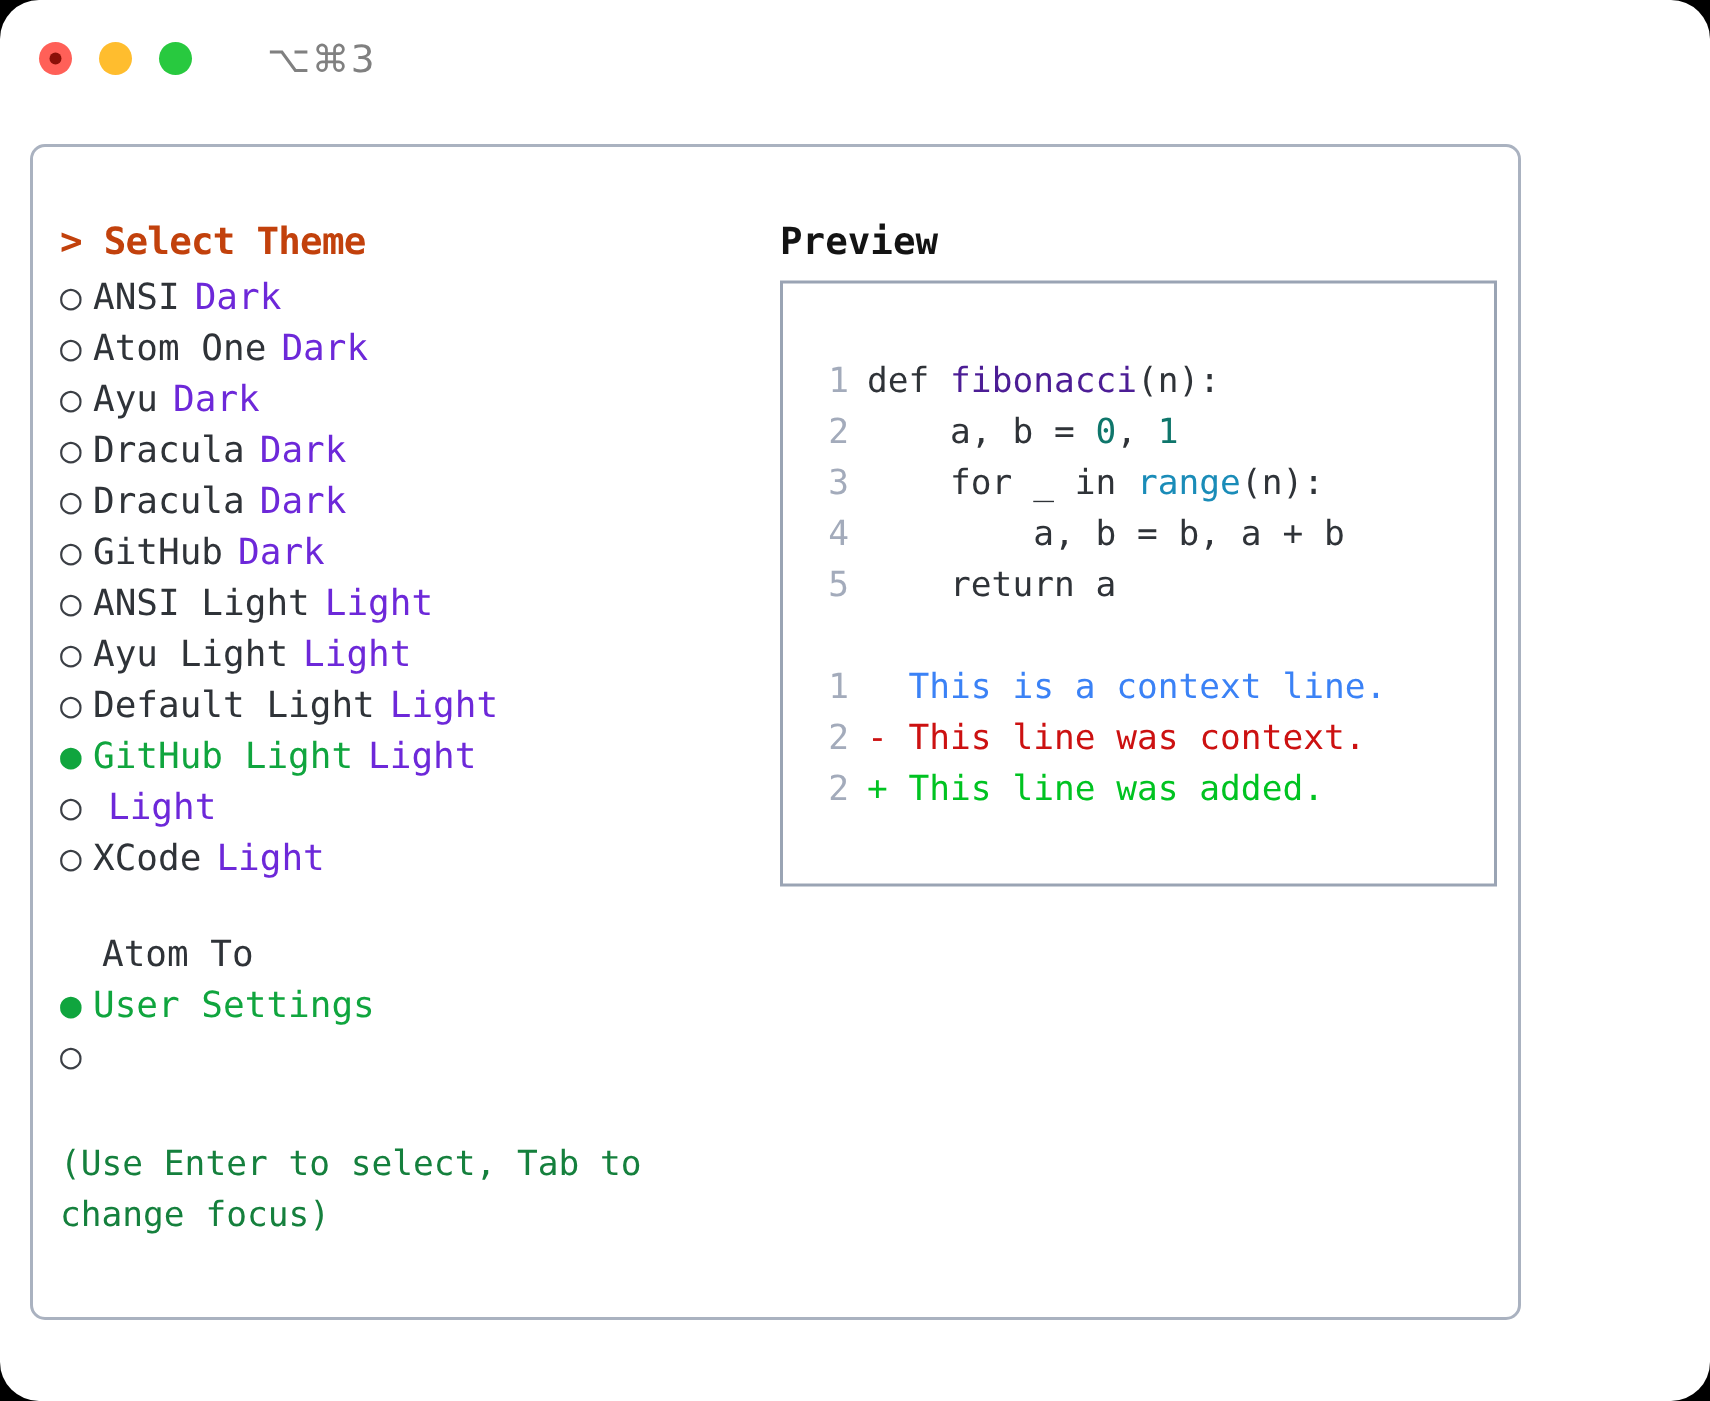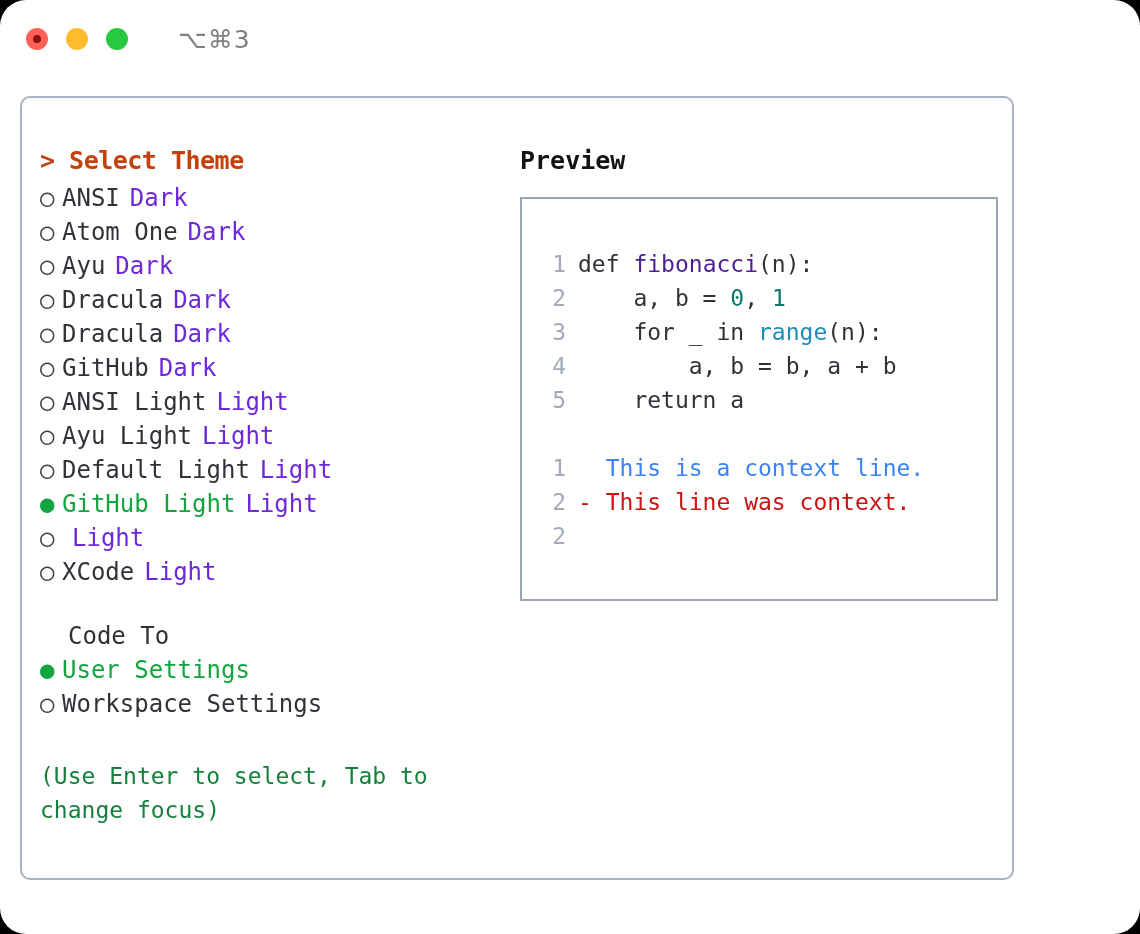--- a/index.html
+++ b/index.html
@@ -136,21 +136,21 @@
 
   
   .right-col {
     margin-left: 20px;
     flex: 1;
   }
   .preview-head {
     font-size: 25px;
     font-weight: bold;
     color: #131313;
-    margin-bottom: 22px;
+    margin-bottom: 12px;
     white-space: pre;
   }
   .code-box {
     width: 478px;
     height: 404px;
     border: 2px solid #9aa4b4;
     box-sizing: border-box;
     padding: 48px 0 0 18px;
     background: #ffffff;
   }
@@ -208,43 +208,43 @@
             <div class="opt-row"><span class="bullet">○</span><span class="opt-label">ANSI Light</span><span class="opt-badge">Light</span></div>
             <div class="opt-row"><span class="bullet">○</span><span class="opt-label">Ayu Light</span><span class="opt-badge">Light</span></div>
             <div class="opt-row"><span class="bullet">○</span><span class="opt-label">Default Light</span><span class="opt-badge">Light</span></div>
             <div class="opt-row selected"><span class="bullet">●</span><span class="opt-label">GitHub Light</span><span class="opt-badge">Light</span></div>
             <div class="opt-row"><span class="bullet">○</span><span class="opt-badge">Light</span></div>
             <div class="opt-row"><span class="bullet">○</span><span class="opt-label">XCode</span><span class="opt-badge">Light</span></div>
           </div>
 
         <div class="spacer-block"></div>
 
-        <div class="apply-head">Code To</div>
+        <div class="apply-head">Atom To</div>
         <div id="apply-list">
             <div class="opt-row selected"><span class="bullet">●</span><span class="opt-label">User Settings</span></div>
-            <div class="opt-row"><span class="bullet">○</span><span class="opt-label">Workspace Settings</span></div>
+            <div class="opt-row"><span class="bullet">○</span></div>
           </div>
 
         <div class="hint">(Use Enter to select, Tab to change focus)</div>
       </div>
 
       <div class="right-col">
         <div class="preview-head">Preview</div>
         <div class="code-box">
           <div id="code-block">
               <div class="code-line"><span class="lineno">1</span><span class="code-text"><span>def </span><span class="tok-fn">fibonacci</span><span>(n):</span></span></div>
               <div class="code-line"><span class="lineno">2</span><span class="code-text"><span>    a, b = </span><span class="tok-num">0</span><span>, </span><span class="tok-num">1</span></span></div>
               <div class="code-line"><span class="lineno">3</span><span class="code-text"><span>    for _ in </span><span class="tok-builtin">range</span><span>(n):</span></span></div>
               <div class="code-line"><span class="lineno">4</span><span class="code-text"><span>        a, b = b, a + b</span></span></div>
               <div class="code-line"><span class="lineno">5</span><span class="code-text"><span>    return a</span></span></div>
             </div>
           <div class="code-gap"></div>
           <div id="diff-block">
               <div class="code-line"><span class="lineno">1</span><span class="code-text"><span class="tok-ctx">  This is a context line.</span></span></div>
               <div class="code-line"><span class="lineno">2</span><span class="code-text"><span class="tok-del">- This line was context.</span></span></div>
-              <div class="code-line"><span class="lineno">2</span></div>
+              <div class="code-line"><span class="lineno">2</span><span class="code-text"><span class="tok-add">+ This line was added.</span></span></div>
             </div>
         </div>
       </div>
 
     </div>
   </div>
 </div>
 
 </body></html>

